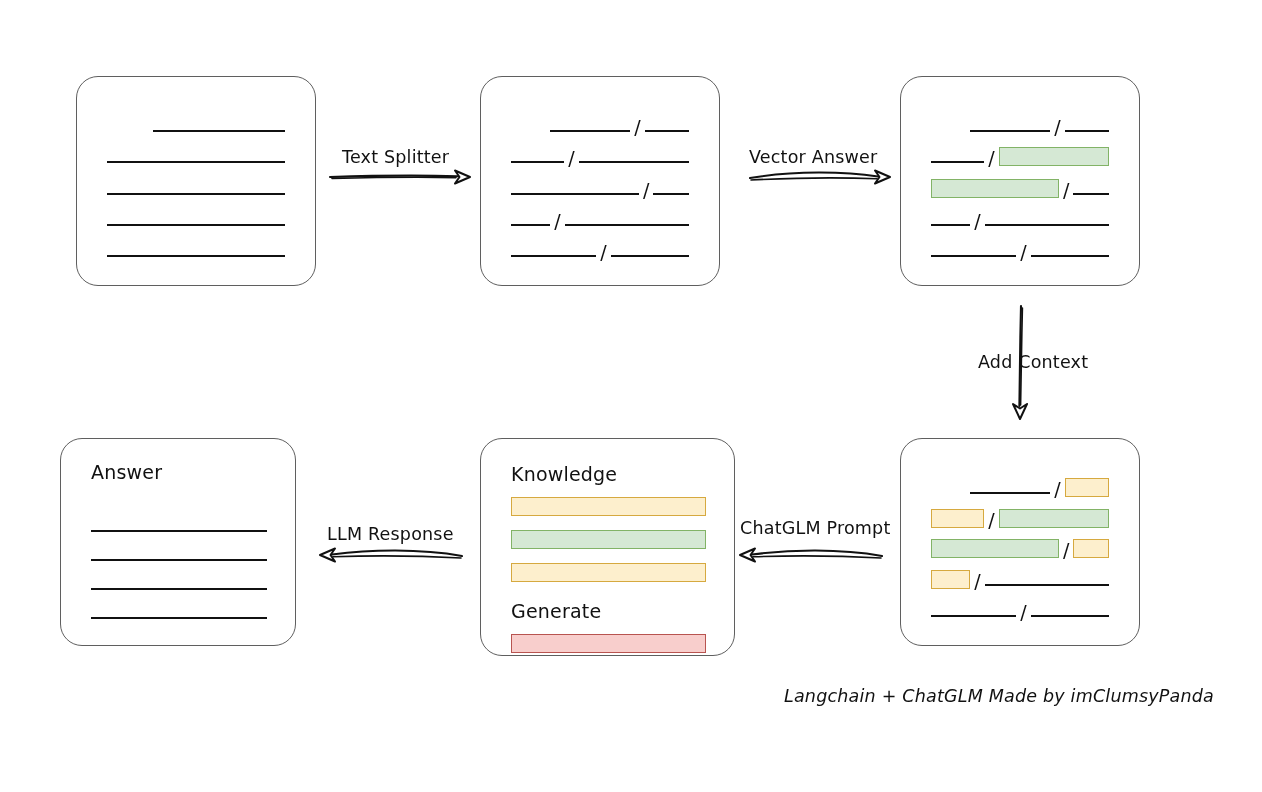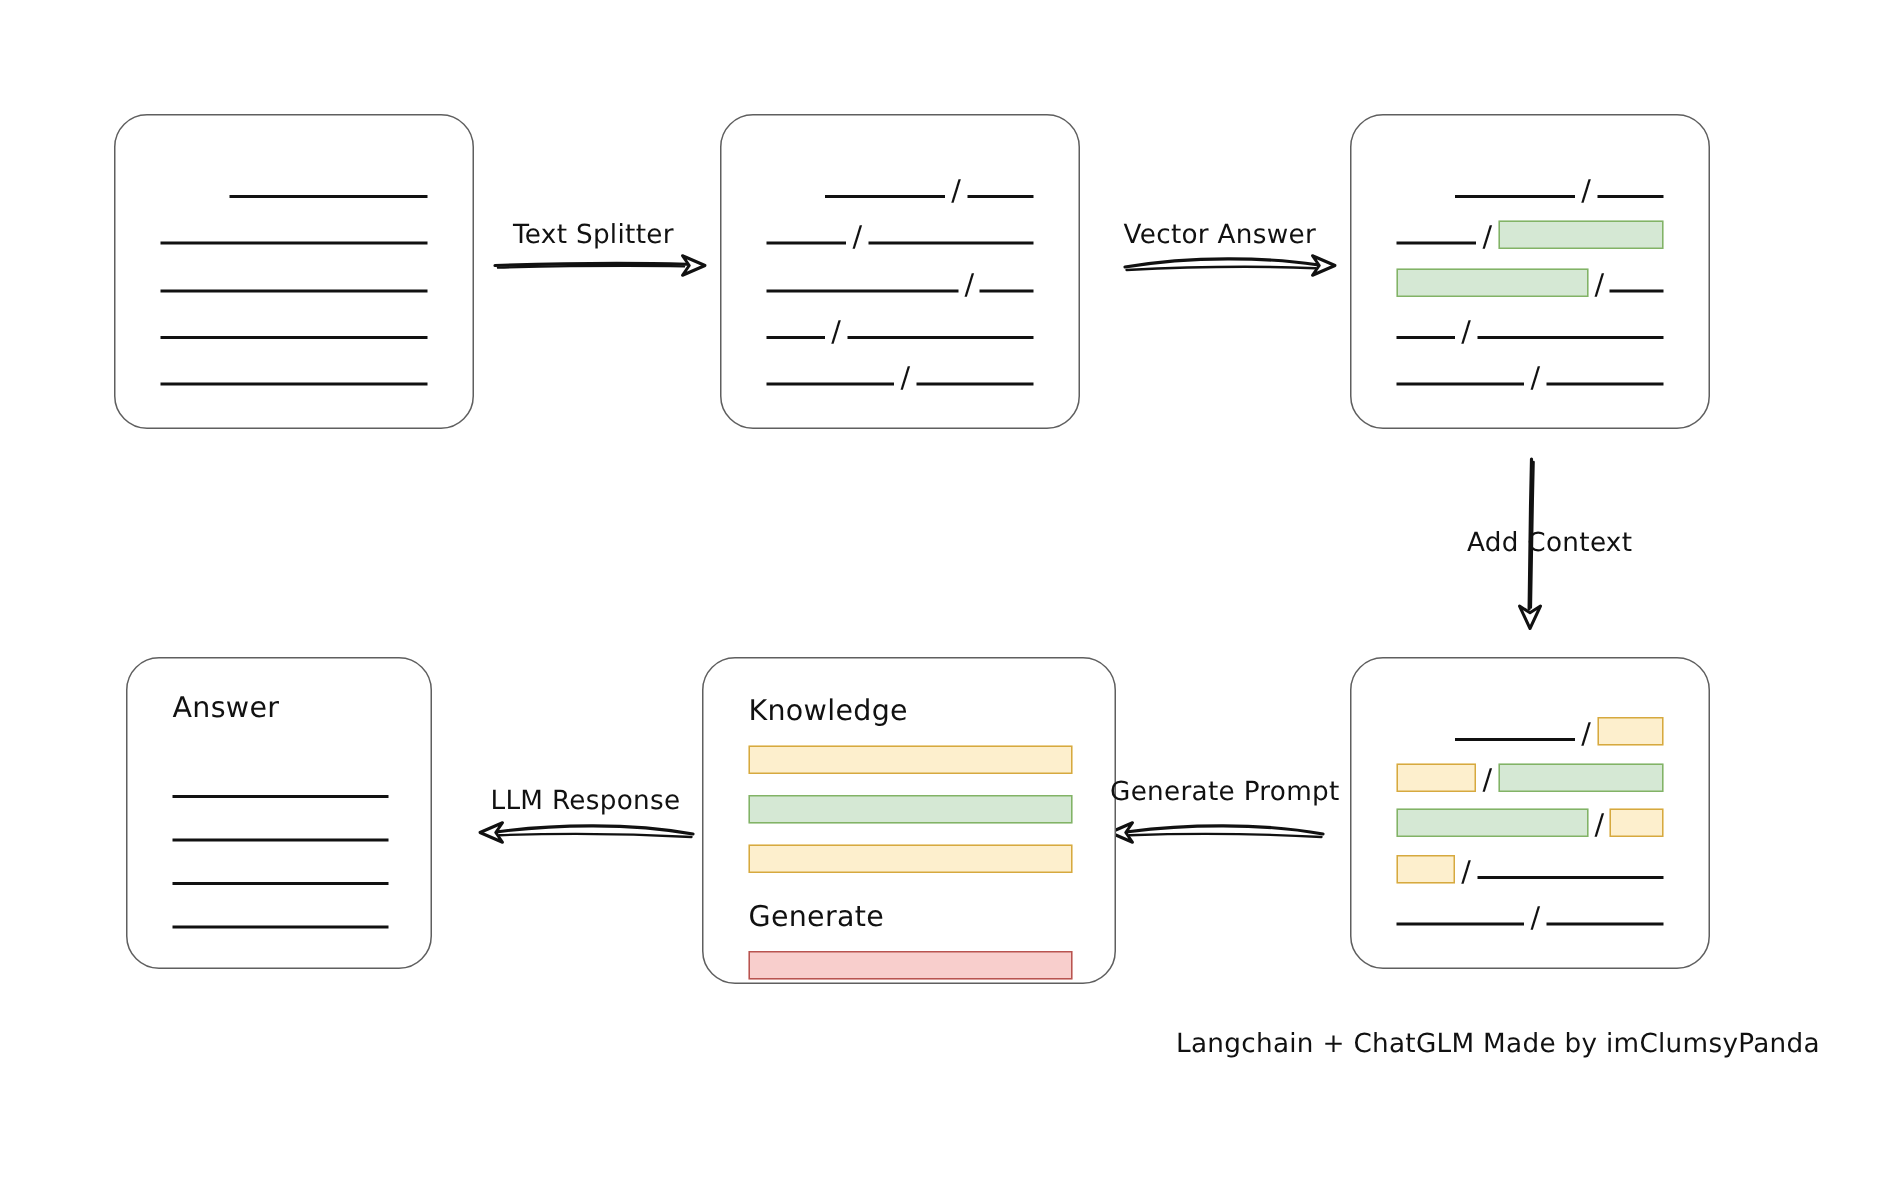--- a/index.html
+++ b/index.html
@@ -123,20 +123,21 @@
     white-space: nowrap;
     letter-spacing: .2px;
   }
   .footer {
     position: absolute;
     font-family: "DejaVu Sans", sans-serif;
     font-size: 17.5px;
     color: #111111;
     white-space: nowrap;
     letter-spacing: .2px;
+    font-style: italic;
   }
 </style>
 </head>
 <body>
 
 <svg id="canvas" viewBox="0 0 1262 792">
   <defs>
     <style>
       .stroke-hand { fill:none; stroke:#111; stroke-width:2.1; stroke-linecap:round; }
       .stroke-hand-thin { fill:none; stroke:#111; stroke-width:1.6; stroke-linecap:round; }
@@ -282,36 +283,36 @@
         <div class="seg" style="width: 70%;"></div>
       </div>
       <div class="linerow">
         <div class="seg" style="width: 48%;"></div>
         <div class="slash">/</div>
         <div class="seg" style="width: 44%;"></div>
       </div>
     </div>
 </div>
 
-<div class="card" style="left:468px; top:438px; width:276px; height:218px;">
+<div class="card" style="left:480px; top:438px; width:255px; height:218px;">
   <div class="prompt-inner">
     <div class="section-label">Knowledge</div>
     <div id="knowledge-bars" style="display:flex; flex-direction:column; margin-top:12px; gap:14px;">
         <div class="bar yellow"></div>
         <div class="bar green"></div>
         <div class="bar yellow"></div>
       </div>
     <div class="section-label" style="margin-top:18px;">Generate</div>
     <div id="question-bars" style="display:flex; flex-direction:column; margin-top:12px; gap:14px;">
         <div class="bar red"></div>
       </div>
   </div>
 </div>
 
-<div class="card" style="left:84px; top:438px; width:204px; height:208px;">
+<div class="card" style="left:60px; top:438px; width:236px; height:208px;">
   <div class="answer-inner">
     <div class="section-label">Answer</div>
     <div id="answer-lines" style="display:flex; flex-direction:column; flex:1 1 auto; margin-top:20px;">
         <div style="flex: 1 1 0px; display: flex; align-items: flex-end;">
           <div class="answer-line"></div>
         </div>
         <div style="flex: 1 1 0px; display: flex; align-items: flex-end;">
           <div class="answer-line"></div>
         </div>
         <div style="flex: 1 1 0px; display: flex; align-items: flex-end;">
@@ -320,16 +321,16 @@
         <div style="flex: 1 1 0px; display: flex; align-items: flex-end;">
           <div class="answer-line"></div>
         </div>
       </div>
   </div>
 </div>
 
 <div class="edge-label" style="left:342px; top:147px;text-align:right;">Text Splitter</div>
 <div class="edge-label" style="left:749px; top:147px;">Vector Answer</div>
 <div class="edge-label" style="left:978px; top:352px;">Add Context</div>
-<div class="edge-label" style="left:740px; top:518px;">Generate Prompt</div>
+<div class="edge-label" style="left:740px; top:518px;">ChatGLM Prompt</div>
 <div class="edge-label" style="left:327px; top:524px;text-align:center;">LLM Response</div>
 
 <div class="footer" style="left:784px; top:686px;">Langchain + ChatGLM Made by imClumsyPanda</div>
 
 </body></html>

